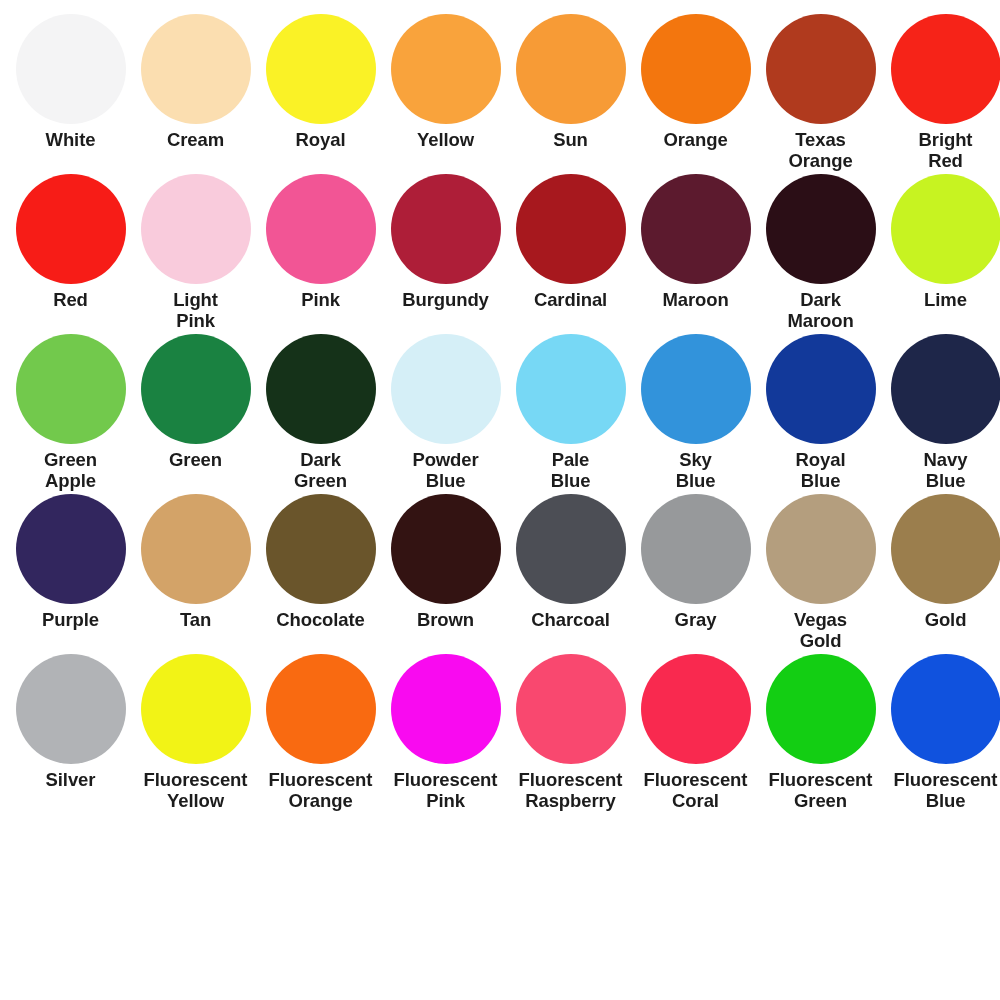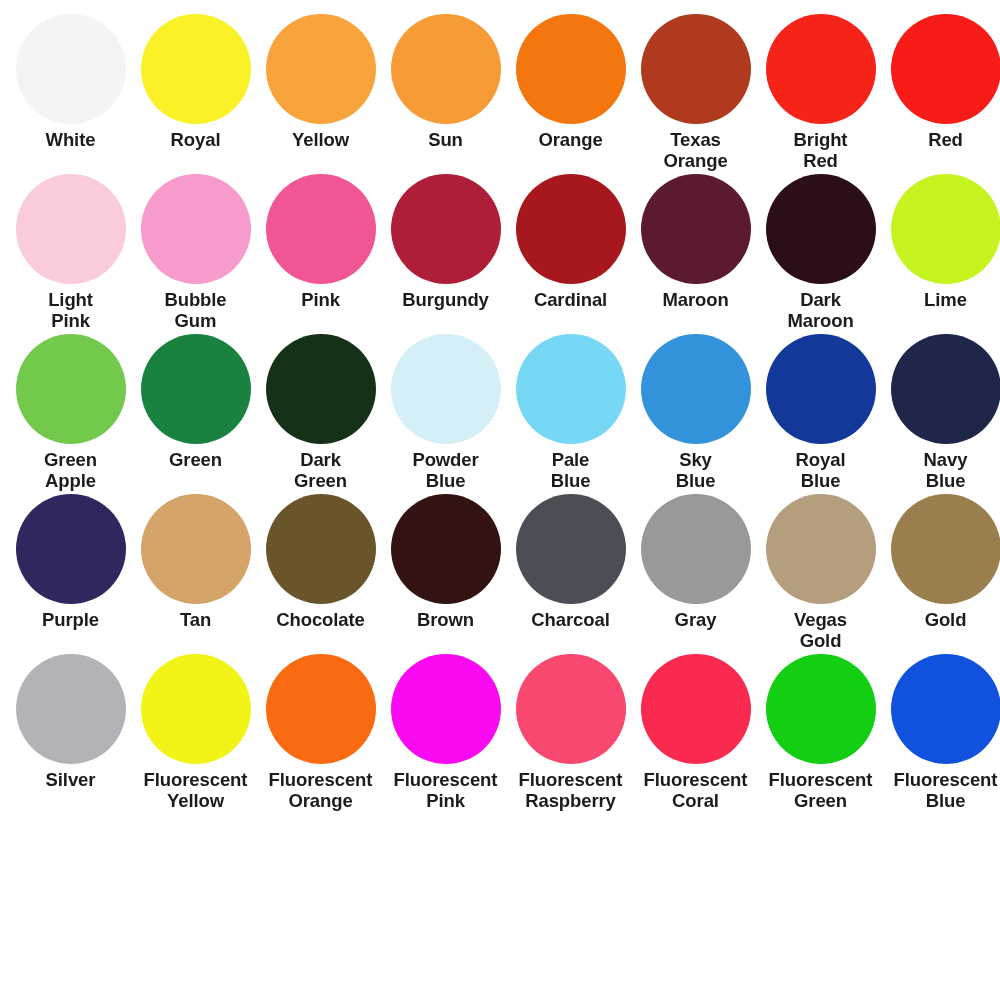--- a/index.html
+++ b/index.html
@@ -67,20 +67,24 @@
 </head>
 <body>
 
 <div id="swatch-chart">
   <div class="swatch-grid">
       <div class="swatch-cell">
         <div class="swatch-dot" style="background: rgb(244, 244, 245);"></div>
         <div class="swatch-label">White</div>
       </div>
       <div class="swatch-cell">
+        <div class="swatch-dot" style="background: rgb(251, 222, 176);"></div>
+        <div class="swatch-label">Cream</div>
+      </div>
+      <div class="swatch-cell">
         <div class="swatch-dot" style="background: rgb(250, 242, 38);"></div>
         <div class="swatch-label">Royal</div>
       </div>
       <div class="swatch-cell">
         <div class="swatch-dot" style="background: rgb(249, 163, 60);"></div>
         <div class="swatch-label">Yellow</div>
       </div>
       <div class="swatch-cell">
         <div class="swatch-dot" style="background: rgb(247, 155, 54);"></div>
         <div class="swatch-label">Sun</div>
@@ -102,25 +106,20 @@
       <div class="swatch-cell">
         <div class="swatch-dot" style="background: rgb(247, 28, 23);"></div>
         <div class="swatch-label">Red</div>
       </div>
       <div class="swatch-cell">
         <div class="swatch-dot" style="background: rgb(249, 203, 220);"></div>
         <div class="swatch-label">Light
 Pink</div>
       </div>
       <div class="swatch-cell">
-        <div class="swatch-dot" style="background: rgb(247, 155, 205);"></div>
-        <div class="swatch-label">Bubble
-Gum</div>
-      </div>
-      <div class="swatch-cell">
         <div class="swatch-dot" style="background: rgb(242, 85, 149);"></div>
         <div class="swatch-label">Pink</div>
       </div>
       <div class="swatch-cell">
         <div class="swatch-dot" style="background: rgb(174, 30, 56);"></div>
         <div class="swatch-label">Burgundy</div>
       </div>
       <div class="swatch-cell">
         <div class="swatch-dot" style="background: rgb(167, 24, 30);"></div>
         <div class="swatch-label">Cardinal</div>

